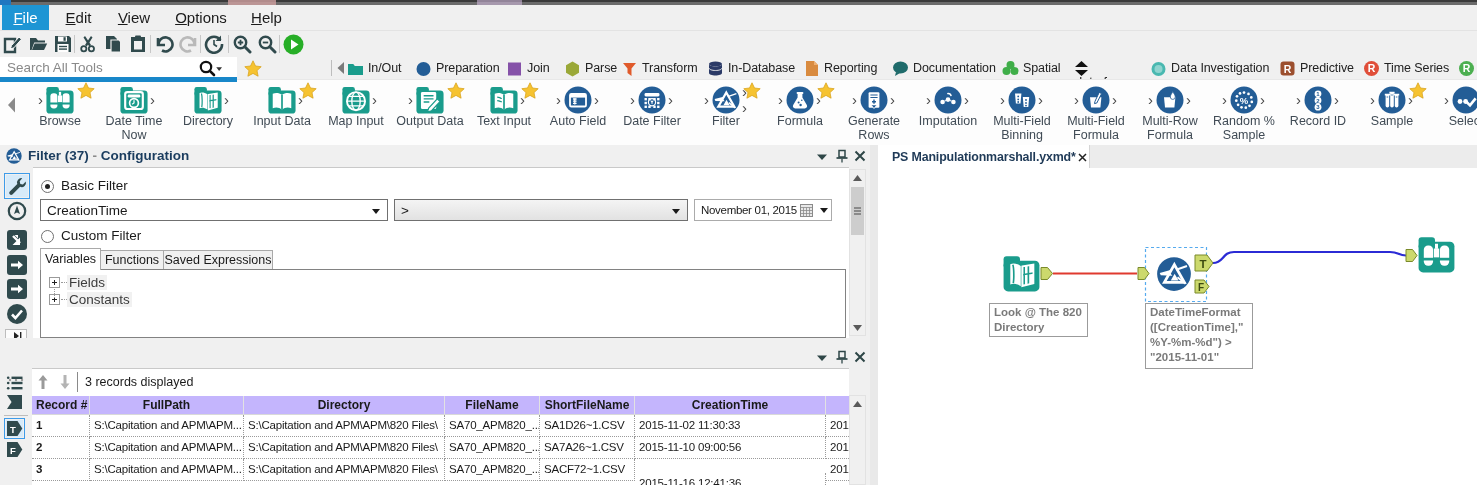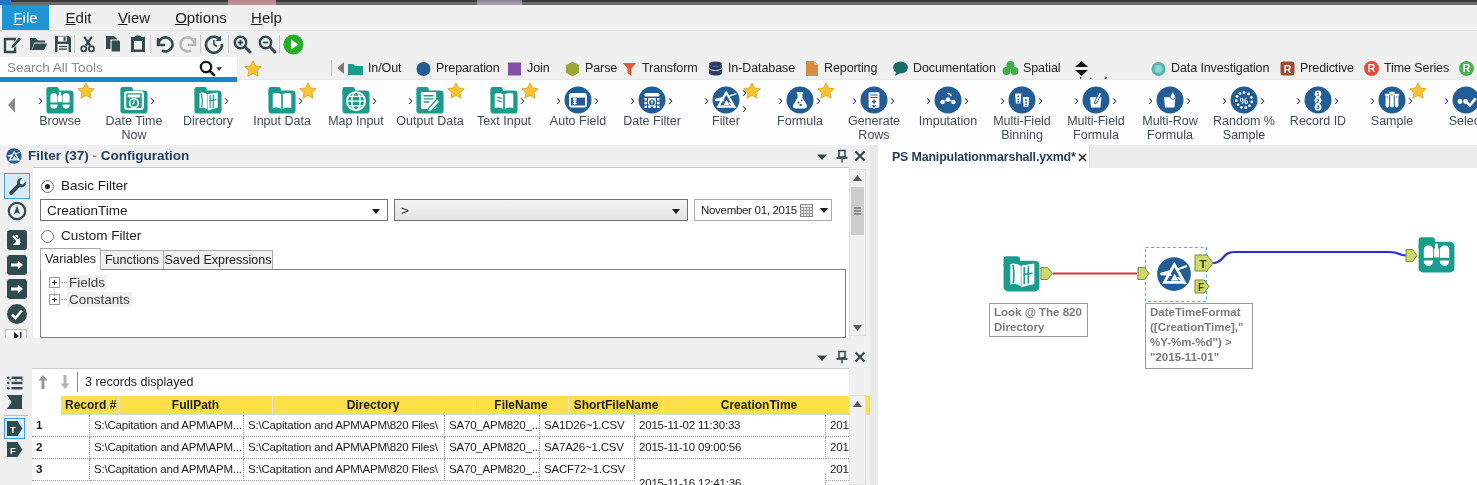--- a/index.html
+++ b/index.html
@@ -57,21 +57,21 @@
 .combo .val { position:absolute; left:6px; top:3px; font-size:13.5px; }
 .combo .arr { position:absolute; right:7px; top:9px; width:0; height:0; border-left:4px solid transparent; border-right:4px solid transparent; border-top:5px solid #1a1a1a; }
 .combo.gray { background:linear-gradient(#f4f4f4,#e2e2e2); }
 .exprtab { position:absolute; height:20px; background:#f0f0f0; border:1px solid #a9a9a9; border-bottom:none; font-size:12.5px; text-align:center; color:#1a1a1a; white-space:nowrap; }
 .exprtab.active { background:#fff; height:22px; z-index:2; }
 .treerow { position:absolute; left:8px; height:16px;padding-left:40px; }
 .treeplus { position:absolute; left:0; top:2px; width:11px; height:11px; border:1px solid #9a9a9a; background:#fff; }
 .treeplus::before { content:""; position:absolute; left:2px; top:4px; width:5px; height:1px; background:#222; }
 .treeplus::after { content:""; position:absolute; left:4px; top:2px; width:1px; height:5px; background:#222; }
 .treelabel { position:absolute; left:18px; top:0; font-size:13.5px; color:#3c3c3c; background:#f1f1f1; padding:0 2px; }
-.th { position:absolute; top:0; height:19px; background:#fde047; border-right:1px solid #e2e2e2; border-bottom:1px solid #d9d9d9; font-weight:bold; font-size:12px; text-align:center; line-height:18px; white-space:nowrap; overflow:hidden;margin-left:29px; }
+.th { position:absolute; top:0; height:19px; background:#c4b5fd; border-right:1px solid #e2e2e2; border-bottom:1px solid #d9d9d9; font-weight:bold; font-size:12px; text-align:center; line-height:18px; white-space:nowrap; overflow:hidden; }
 .tr { position:absolute; height:22px; }
 .td { position:absolute; top:0; height:22px; font-size:11.5px; line-height:21px; border-right:1px dotted #9a9a9a; border-bottom:1px dotted #9a9a9a; padding-left:4px; letter-spacing:-0.2px; white-space:nowrap; overflow:hidden; }
 .anno { position:absolute; background:#fff; border:1px solid #9b9b9b; color:#7a7a7a; font-weight:bold; font-size:11.5px; line-height:15px; padding:1px 4px; }
 </style>
 </head>
 <body>
 
 <div id="app">
   <div id="titlesliver">
     <div class="appicon"></div>

